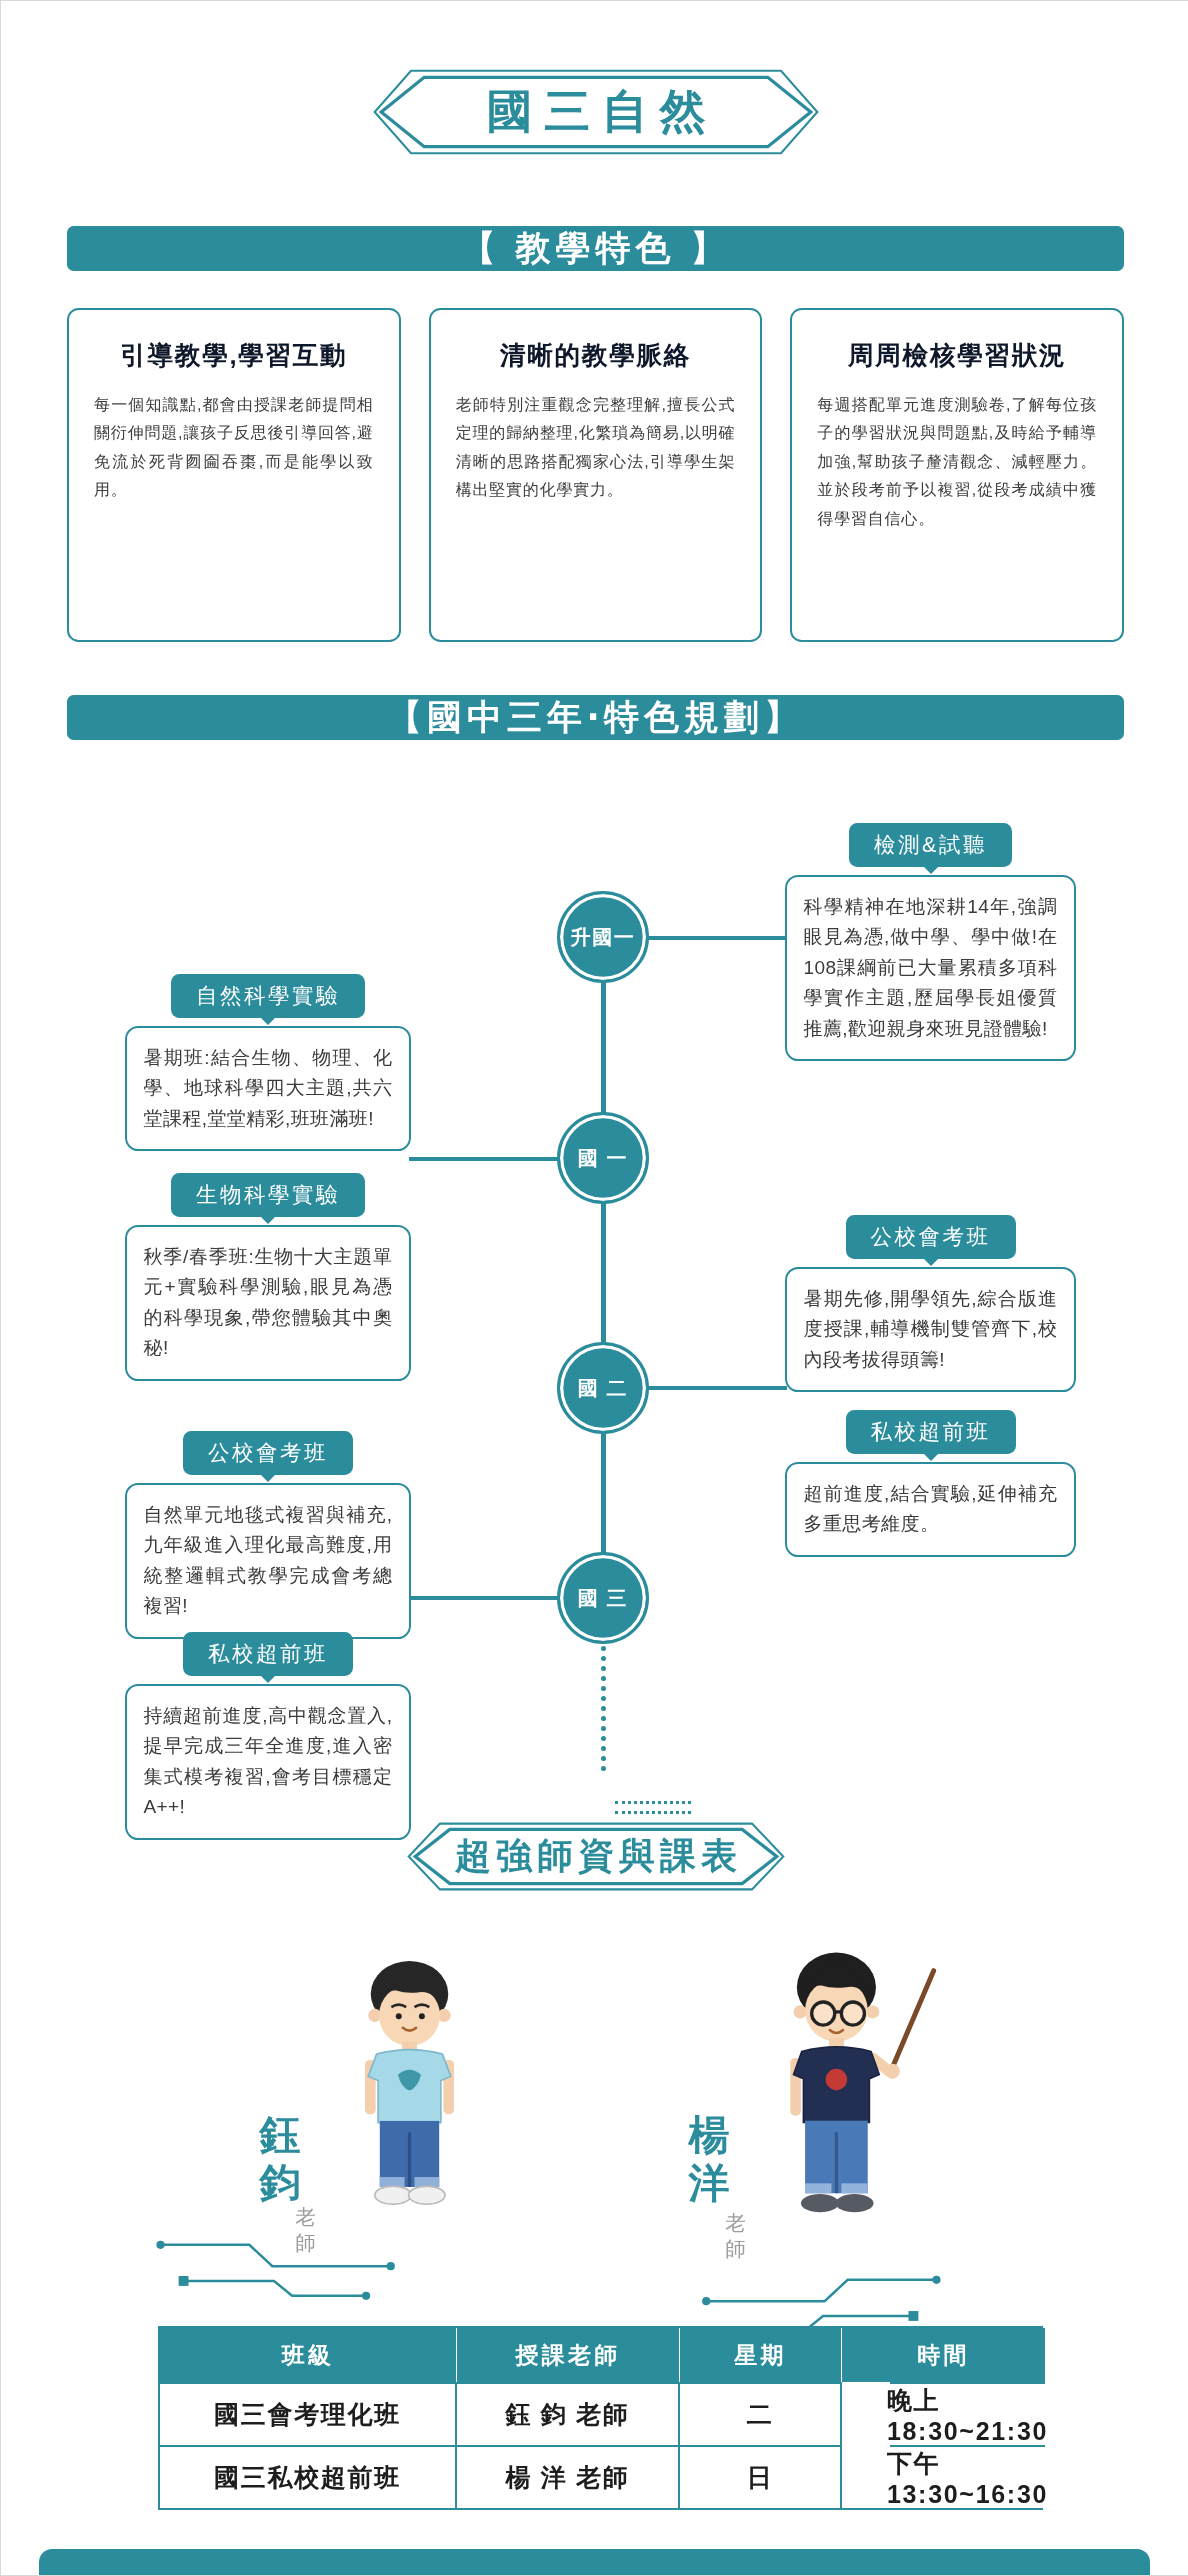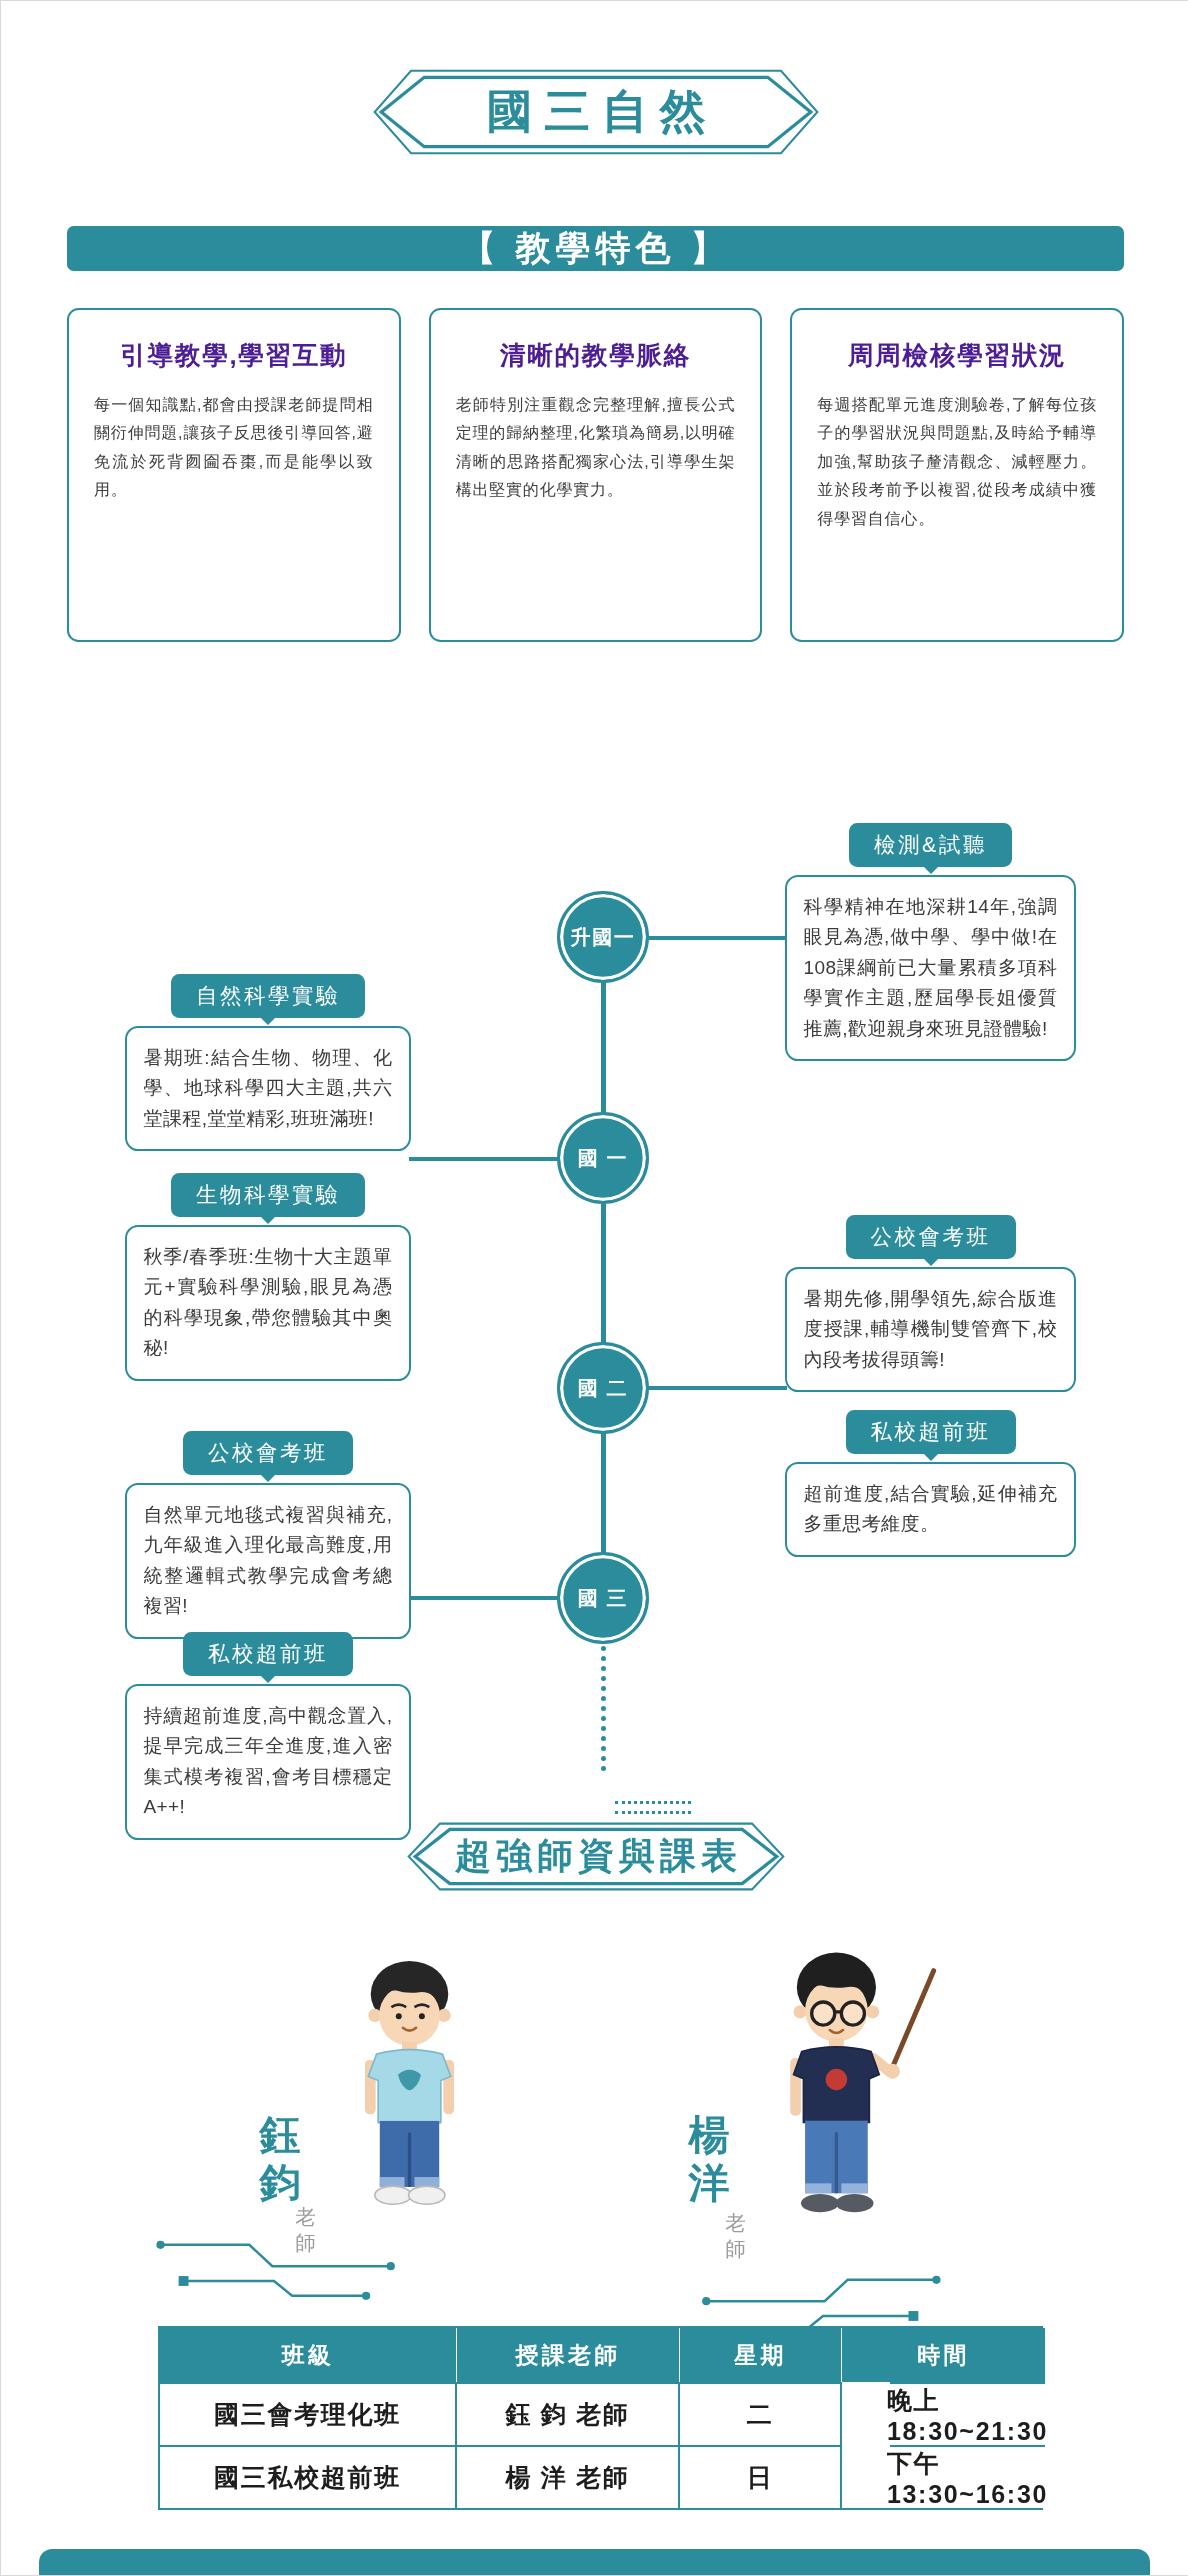--- a/index.html
+++ b/index.html
@@ -27,21 +27,21 @@
   .section-bar { position:absolute; left:66px; width:1057px; height:45px; background:#2b8c9c;
                  border-radius:6.6px; color:#fff; display:flex; align-items:center; justify-content:center;
                  font-size:35px; font-weight:bold; letter-spacing:5px; }
   #bar-features { top:225px; }
   #bar-plan { top:694px; }
 
   
   .cards { position:absolute; left:66px; top:307px; width:1057px; height:334px;
            display:flex; gap:28px; align-items:stretch; }
   .card { flex:1; border:2.5px solid #2b8c9c; border-radius:11.6px; background:#fff; padding:28px 25px; overflow:hidden; }
-  .card h3 { font-size:25.6px; color:#4c1d95; text-align:center; margin-bottom:18px; letter-spacing:1.7px; }
+  .card h3 { font-size:25.6px; color:#0f172a; text-align:center; margin-bottom:18px; letter-spacing:1.7px; }
   .card p { font-size:16px; color:#3d3d3d; line-height:1.78; text-align:justify; letter-spacing:0.8px; }
 
   
   #tl-main { position:absolute; left:600px; top:933px; width:5px; height:672px; background:#2b8c9c; }
   #tl-tail { position:absolute; left:600px; top:1645px; height:125px; width:0;
              border-left:5px dotted #2b8c9c; }
   .conn { position:absolute; height:4.1px; background:#2b8c9c; }
   #conn-1 { left:647px; top:935px; width:139px; }
   #conn-2 { left:408px; top:1156px; width:150px; }
   #conn-3 { left:647px; top:1385px; width:139px; }
@@ -121,20 +121,23 @@
     <div class="card">
       <h3>清晰的教學脈絡</h3>
       <p>老師特別注重觀念完整理解,擅長公式定理的歸納整理,化繁瑣為簡易,以明確清晰的思路搭配獨家心法,引導學生架構出堅實的化學實力。</p>
     </div>
     <div class="card">
       <h3>周周檢核學習狀況</h3>
       <p>每週搭配單元進度測驗卷,了解每位孩子的學習狀況與問題點,及時給予輔導加強,幫助孩子釐清觀念、減輕壓力。並於段考前予以複習,從段考成績中獲得學習自信心。</p>
     </div>
   </div>
 
+  <div class="section-bar" id="bar-plan">
+    <span>【國中三年‧特色規劃】</span>
+  </div>
 
   <div id="tl-main"></div>
   <div id="tl-tail"></div>
   <div class="conn" id="conn-1"></div>
   <div class="conn" id="conn-2"></div>
   <div class="conn" id="conn-3"></div>
   <div class="conn" id="conn-4"></div>
 
   <div class="stage" id="st1">
     <span>升國一</span>

